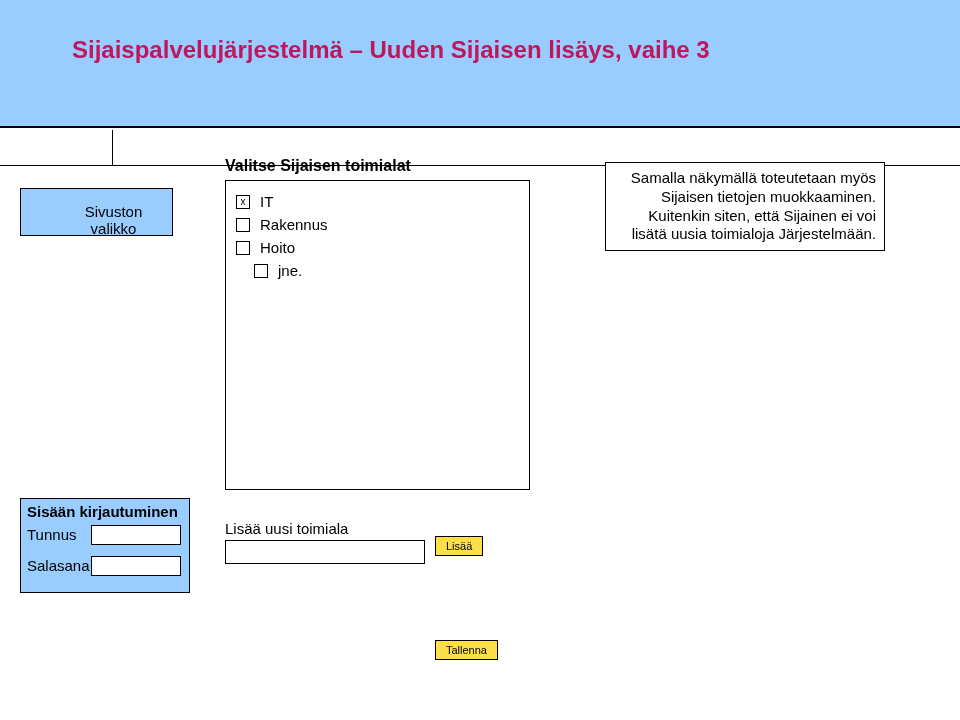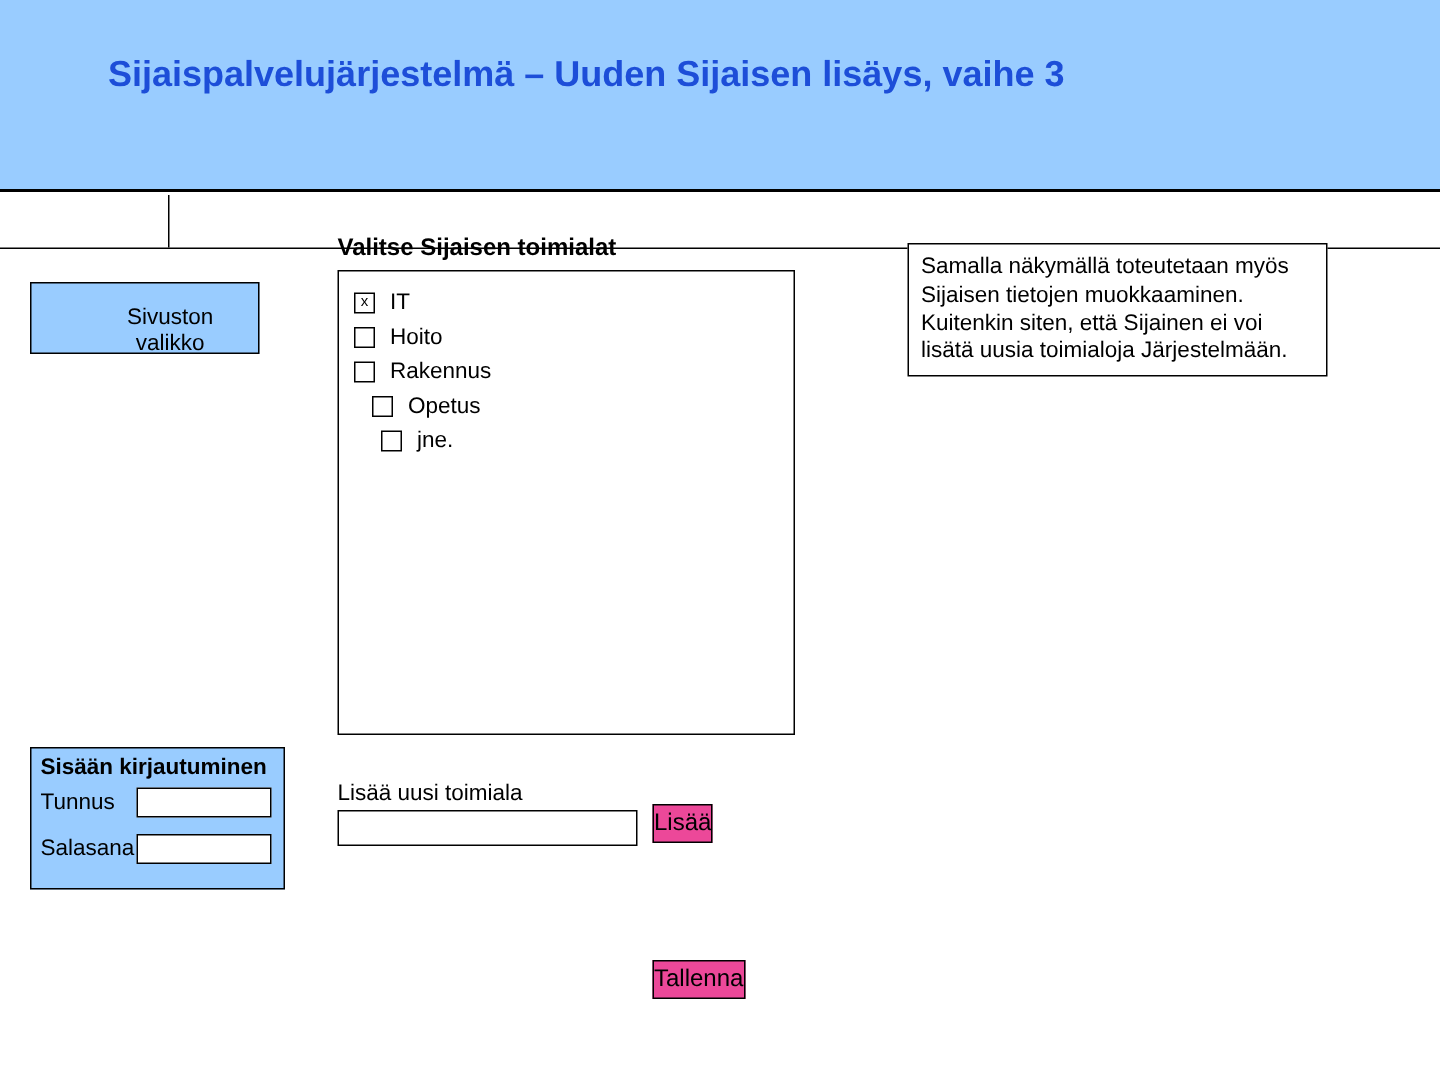--- a/index.html
+++ b/index.html
@@ -21,21 +21,21 @@
     width: 960px;
     height: 128px;
     background: #99ccff;
     border-bottom: 2px solid #000;
   }
   .title-text {
     position: absolute;
     left: 72px; top: 36px;
     font-size: 24px;
     font-weight: bold;
-    color: #1d4ed8;
+    color: #be185d;
   }
 
   
   .dividerA {
     position: absolute;
     left: 0; top: 165px;
     width: 960px;
     height: 0;
     border-top: 1.5px solid #000;
   }
@@ -58,24 +58,24 @@
     padding: 4px 6px;
     font-size: 15px;
   }
   .panel .field {
     margin: 2px 8px 8px 8px;
     height: 20px;
     background: #fff;
     border: 1.5px solid #000;
   }
   .smallbtn {
-    background: #ec4899;
-    border: 1.5px solid #000;
-    padding: 3px 0;
-    font-size: 16px;
+    background: #fde047;
+    border: 1.5px solid #000;
+    padding: 3px 10px;
+    font-size: 11px;
     display: inline-block;
   }
 
   
   .centerbox {
     position: absolute;
     left: 225px; top: 180px;
     width: 305px; height: 310px;
     border: 1.5px solid #000;
     background: #fff;
@@ -112,20 +112,21 @@
   
   .note {
     position: absolute;
     left: 605px; top: 162px;
     width: 280px;
     border: 1.5px solid #000;
     padding: 6px 8px;
     font-size: 15px;
     line-height: 1.25;
     background: #fff;
+    text-align: right;
   }
 
   
   .add-label {
     position: absolute;
     left: 225px; top: 520px;
     font-size: 15px;
   }
   .add-input {
     position: absolute;
@@ -172,29 +173,25 @@
 <div class="center-title">Valitse Sijaisen toimialat</div>
 
 <div class="centerbox">
   <div class="items" id="checklist">
       <div class="check-row indent0">
         <div class="check">x</div>
         <span>IT</span>
       </div>
       <div class="check-row indent0">
         <div class="check"></div>
-        <span>Hoito</span>
+        <span>Rakennus</span>
       </div>
       <div class="check-row indent0">
         <div class="check"></div>
-        <span>Rakennus</span>
-      </div>
-      <div class="check-row indent2">
-        <div class="check"></div>
-        <span>Opetus</span>
+        <span>Hoito</span>
       </div>
       <div class="check-row indent3">
         <div class="check"></div>
         <span>jne.</span>
       </div>
     </div>
 </div>
 
 <div class="note">Samalla näkymällä toteutetaan myös Sijaisen tietojen muokkaaminen. Kuitenkin siten, että Sijainen ei voi lisätä uusia toimialoja Järjestelmään.</div>
 

